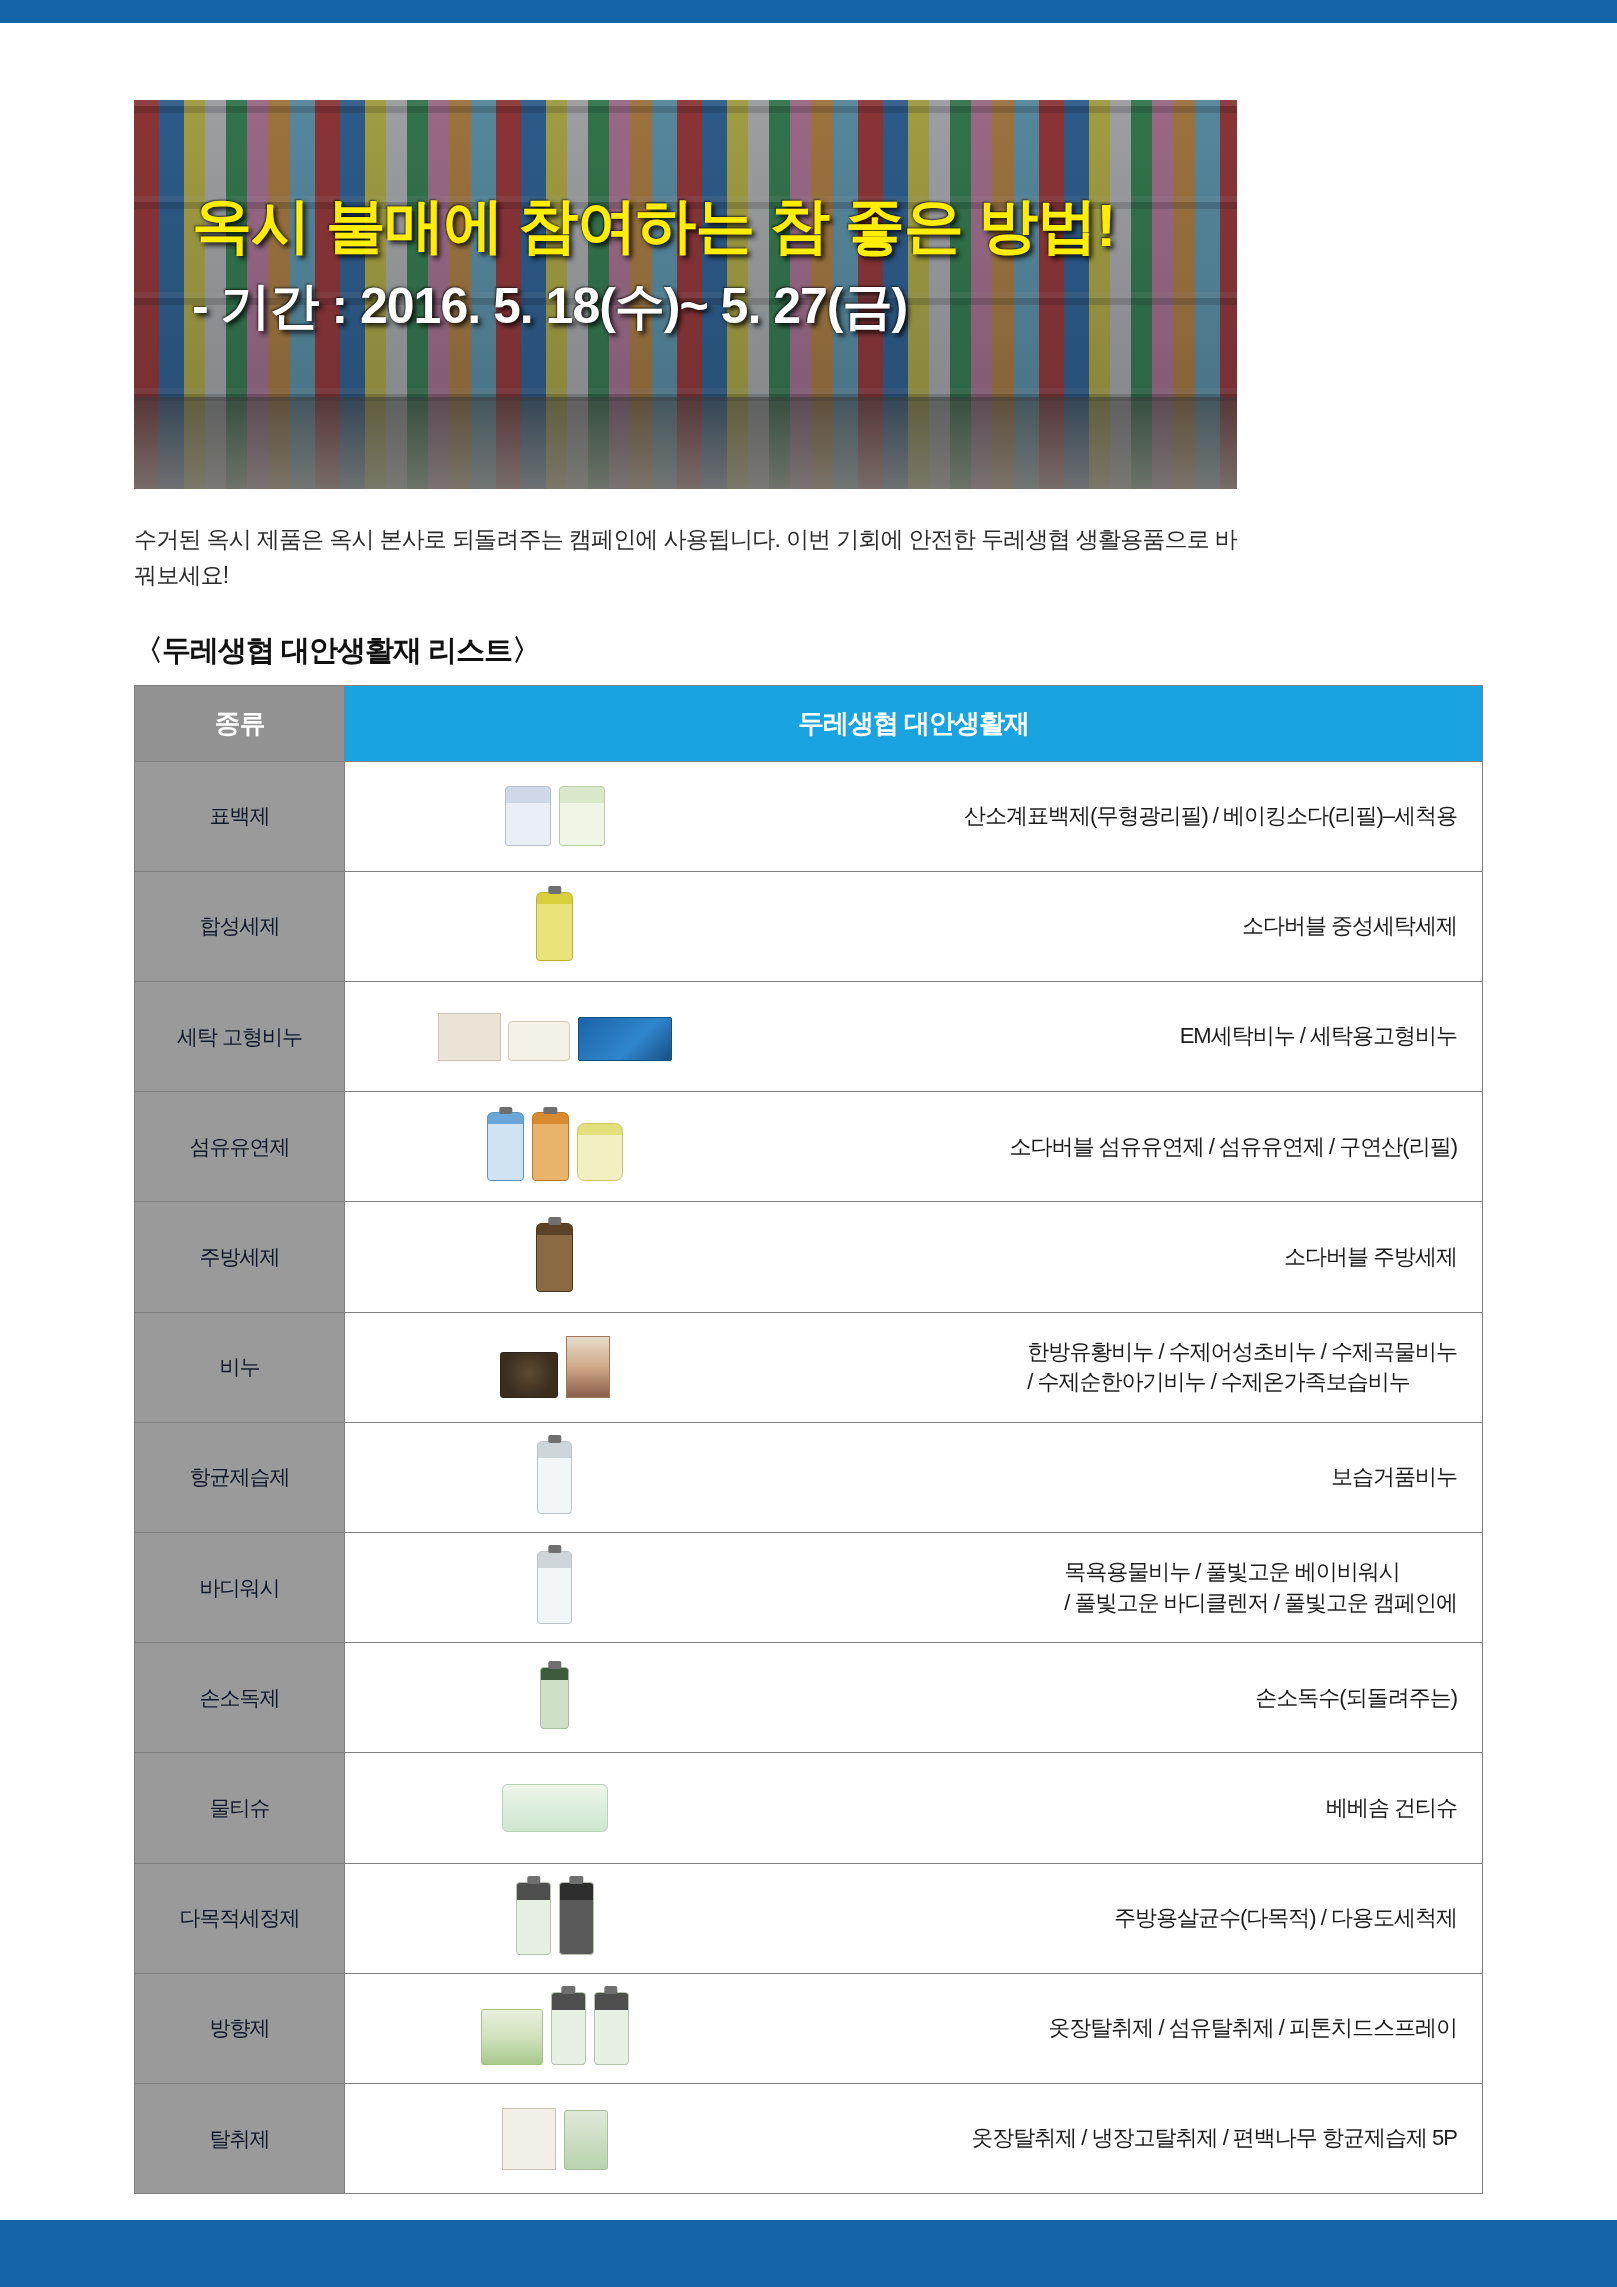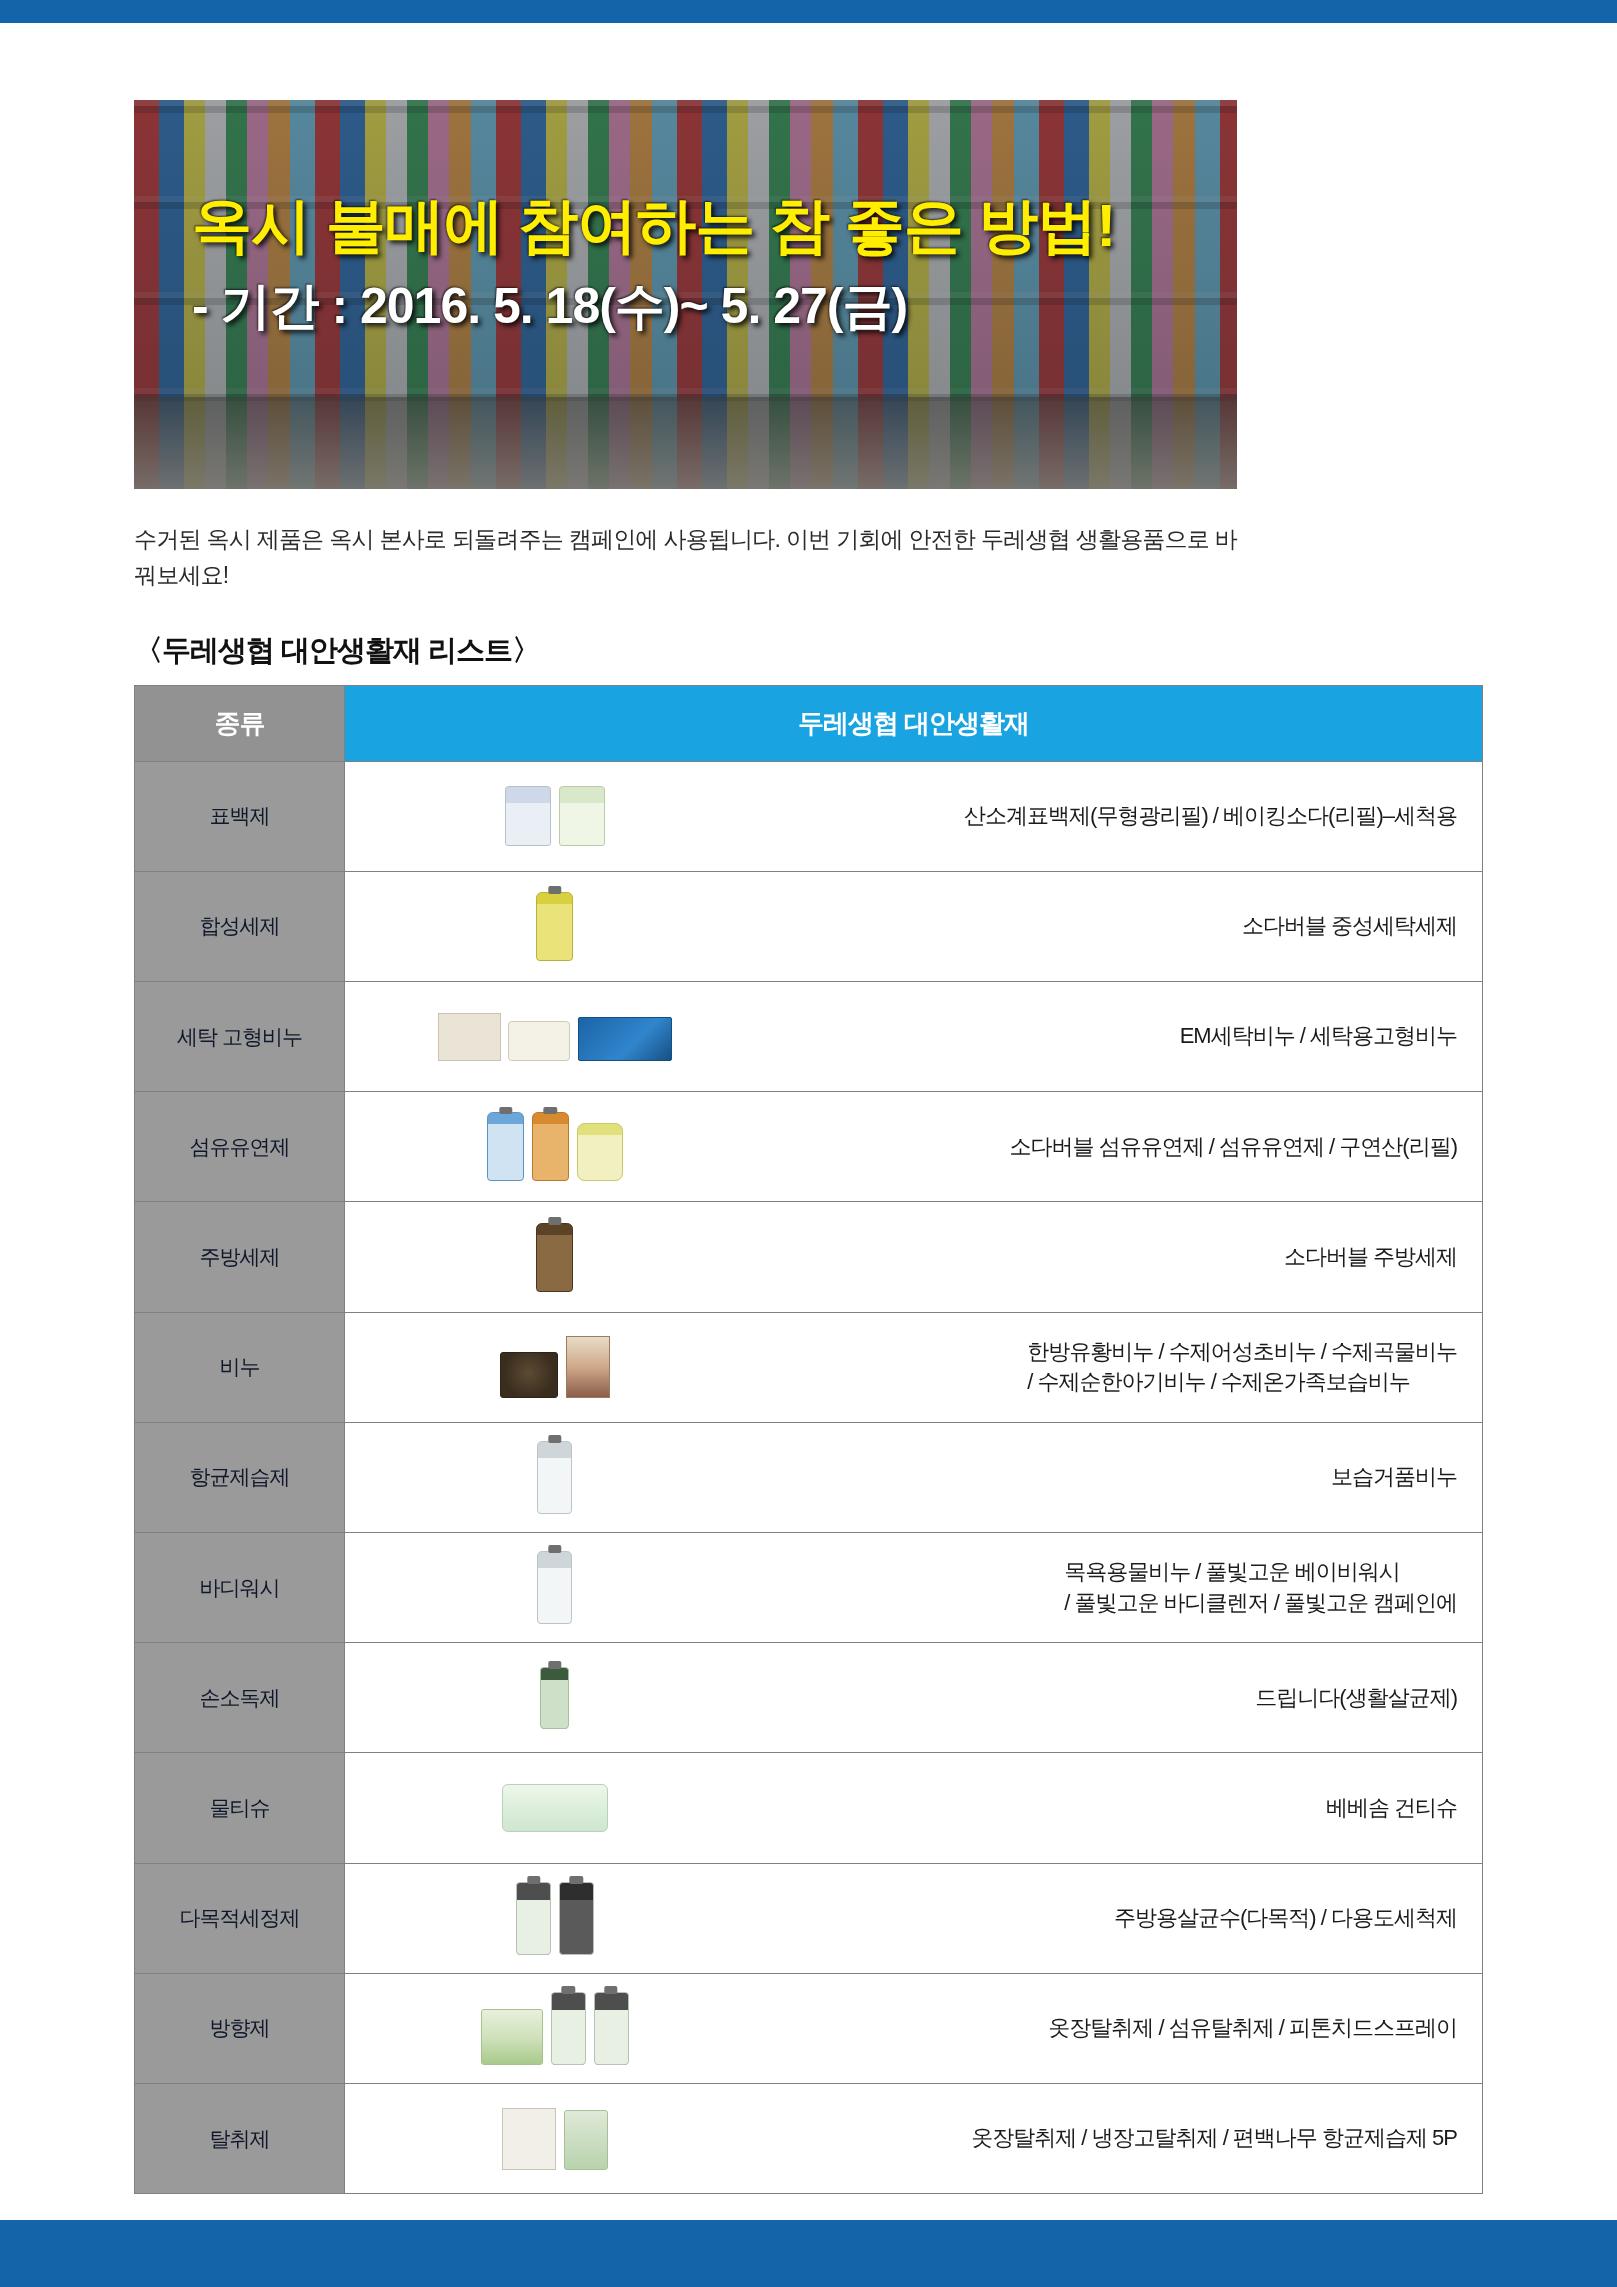--- a/index.html
+++ b/index.html
@@ -439,21 +439,21 @@
         </tr>
         <tr>
           <td class="kind">손소독제</td>
           <td class="content">
             <div class="row-inner">
               <div class="thumbs">
                 <div class="pd smallspray">
                   <span class="cap"></span>
                 </div>
               </div>
-              <div class="desc">드립니다(생활살균제)</div>
+              <div class="desc">손소독수(되돌려주는)</div>
             </div>
           </td>
         </tr>
         <tr>
           <td class="kind">물티슈</td>
           <td class="content">
             <div class="row-inner">
               <div class="thumbs">
                 <div class="pd wipes"></div>
               </div>

